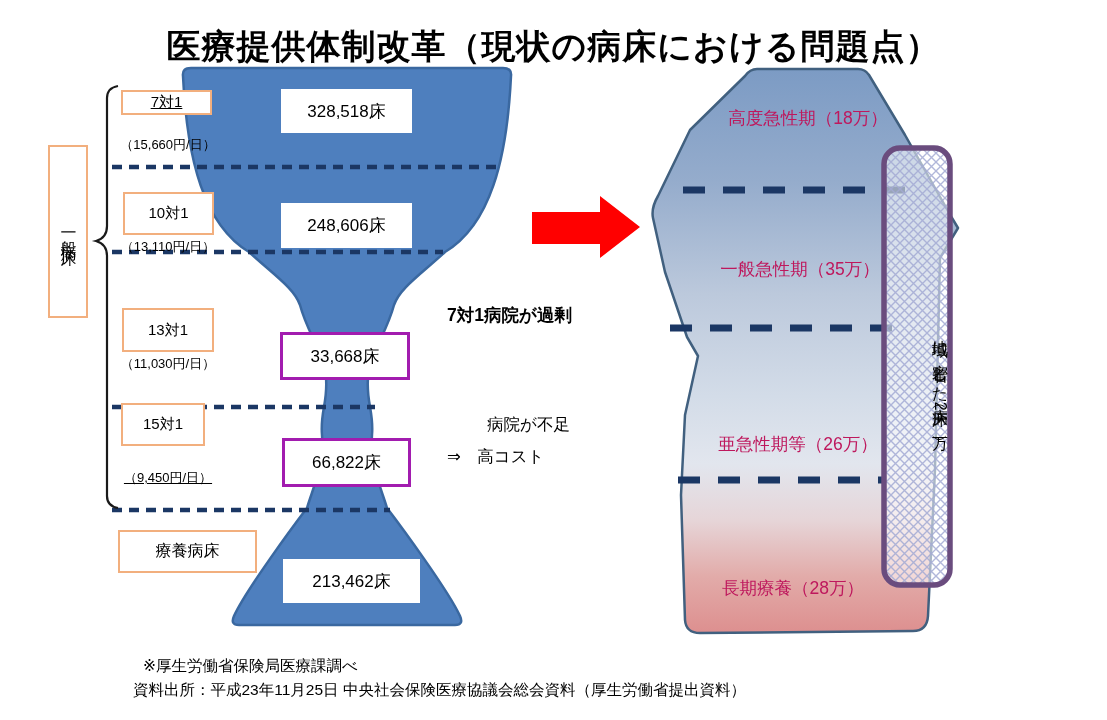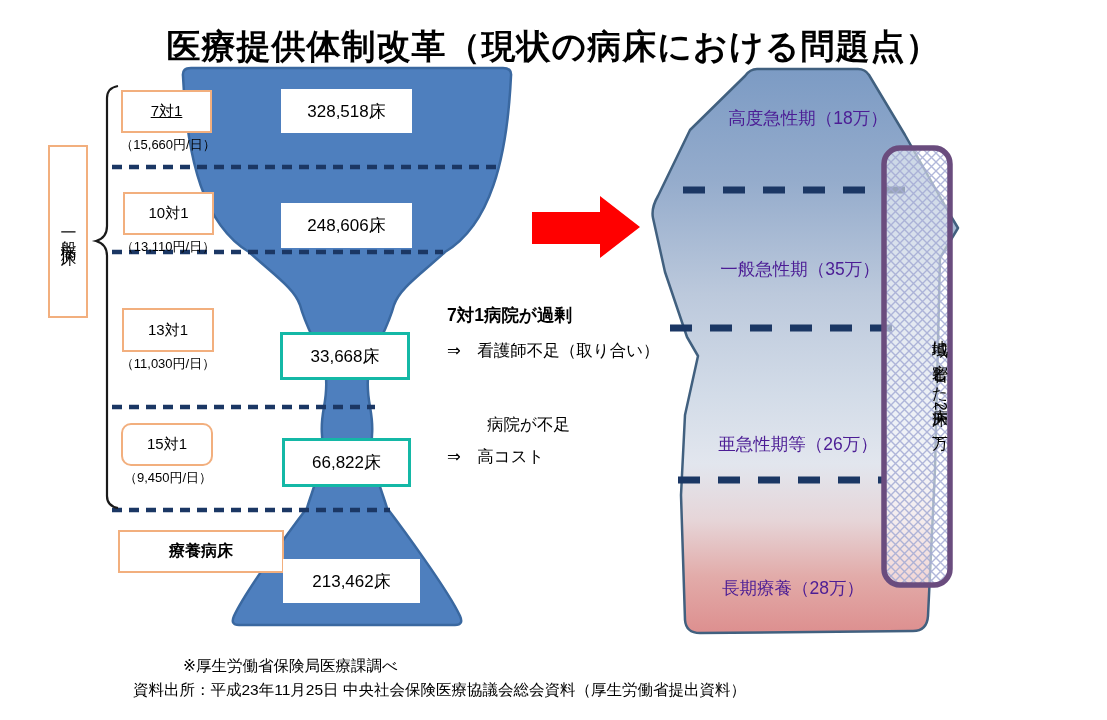--- a/index.html
+++ b/index.html
@@ -4,24 +4,24 @@
 <style>
   html,body{margin:0;padding:0;background:#fff;}
   #canvas{position:relative;width:1107px;height:720px;background:#fff;overflow:hidden;
           font-family:"Liberation Sans","DejaVu Sans",sans-serif;color:#000;}
   .abs{position:absolute;}
   #title{left:0;top:24px;width:1107px;text-align:center;font-size:34px;font-weight:bold;letter-spacing:1px;}
   .obox{border:2.5px solid #F2AF7E;background:#fff;display:flex;align-items:center;justify-content:center;
         font-size:15px;box-sizing:border-box;}
   .price{font-size:13px;text-align:center;}
   .bedbox{background:#fff;display:flex;align-items:center;justify-content:center;font-size:17px;box-sizing:border-box;}
-  .bedbox.framed{border:3px solid #14b8a6;}
+  .bedbox.framed{border:3px solid #a21caf;}
   .vtext{writing-mode:vertical-rl;text-orientation:mixed;}
   #general-beds{left:48px;top:145px;width:40px;height:173px;letter-spacing:4px;font-size:16px;}
-  .rlabel{width:210px;text-align:center;font-size:17.5px;color:#4c1d95;font-weight:500;}
+  .rlabel{width:210px;text-align:center;font-size:17.5px;color:#be185d;font-weight:500;}
   #mid-heading{left:447px;top:303px;font-size:17.5px;font-weight:bold;}
   .mline{font-size:16.5px;}
   #overlay-text{left:884px;top:252px;width:66px;height:250px;display:flex;justify-content:center;
                 font-size:16px;letter-spacing:2px;}
   .foot{font-size:15.5px;}
   svg{position:absolute;left:0;top:0;}
 </style>
 </head>
 <body>
 
@@ -89,44 +89,43 @@
       <rect x="884" y="148" width="66" height="437" rx="16" fill="#ffffff" fill-opacity="0.55"></rect>
       <rect x="884" y="148" width="66" height="437" rx="16" fill="url(#lattice)"></rect>
       <rect x="884" y="148" width="66" height="437" rx="16" fill="none" stroke="#6A4C7E" stroke-width="5.5"></rect>
     </g>
   </svg>
 
   <div id="title" class="abs">医療提供体制改革（現状の病床における問題点）</div>
 
   <div id="general-beds" class="abs obox vtext">一般病床</div>
 
-  <div class="abs obox" style="left:121px;top:90px;width:91px;height:43px;text-decoration:underline;">7対1</div>
+  <div class="abs obox" style="left:121px;top:90px;width:91px;height:25px;text-decoration:underline;">7対1</div>
   <div class="abs price" style="left:112px;top:136px;width:112px;">（15,660円/日）</div>
   <div class="abs obox" style="left:123px;top:192px;width:91px;height:43px;">10対1</div>
   <div class="abs price" style="left:112px;top:238px;width:112px;">（13,110円/日）</div>
   <div class="abs obox" style="left:122px;top:308px;width:92px;height:44px;">13対1</div>
   <div class="abs price" style="left:112px;top:355px;width:112px;">（11,030円/日）</div>
-  <div class="abs obox" style="left:121px;top:423px;width:92px;height:43px;border-radius:10px;">15対1</div>
-  <div class="abs price" style="left:112px;top:469px;width:112px;">（9,450円/日）</div>
-  <div class="abs obox" style="left:118px;top:530px;width:166px;height:43px;font-size:16px;font-weight:bold;">療養病床</div>
+  <div class="abs obox" style="left:121px;top:403px;width:84px;height:43px;">15対1</div>
+  <div class="abs price" style="left:112px;top:469px;width:112px;text-decoration:underline;">（9,450円/日）</div>
+  <div class="abs obox" style="left:118px;top:530px;width:139px;height:43px;font-size:16px;">療養病床</div>
 
   <div class="abs bedbox" style="left:281px;top:89px;width:131px;height:44px;">328,518床</div>
   <div class="abs bedbox" style="left:281px;top:203px;width:131px;height:45px;">248,606床</div>
   <div class="abs bedbox framed" style="left:280px;top:332px;width:130px;height:48px;">33,668床</div>
   <div class="abs bedbox framed" style="left:282px;top:438px;width:129px;height:49px;">66,822床</div>
   <div class="abs bedbox" style="left:283px;top:559px;width:137px;height:44px;">213,462床</div>
 
   <div id="mid-heading" class="abs">7対1病院が過剰</div>
-  <div class="abs mline" style="left:447px;top:340px;">⇒　看護師不足（取り合い）</div>
   <div class="abs mline" style="left:487px;top:414px;">病院が不足</div>
   <div class="abs mline" style="left:447px;top:446px;">⇒　高コスト</div>
 
   <div class="abs rlabel" style="left:703px;top:106px;">高度急性期（18万）</div>
   <div class="abs rlabel" style="left:695px;top:257px;">一般急性期（35万）</div>
   <div class="abs rlabel" style="left:693px;top:432px;">亜急性期等（26万）</div>
   <div class="abs rlabel" style="left:688px;top:576px;">長期療養（28万）</div>
 
   <div id="overlay-text" class="abs vtext">地域に密着した病床（24万）</div>
 
-  <div class="abs foot" style="left:143px;top:656px;margin-left:40px;">※厚生労働省保険局医療課調べ</div>
+  <div class="abs foot" style="left:143px;top:656px;">※厚生労働省保険局医療課調べ</div>
   <div class="abs foot" style="left:133px;top:680px;">資料出所：平成23年11月25日 中央社会保険医療協議会総会資料（厚生労働省提出資料）</div>
 
 </div>
 
 </body></html>

